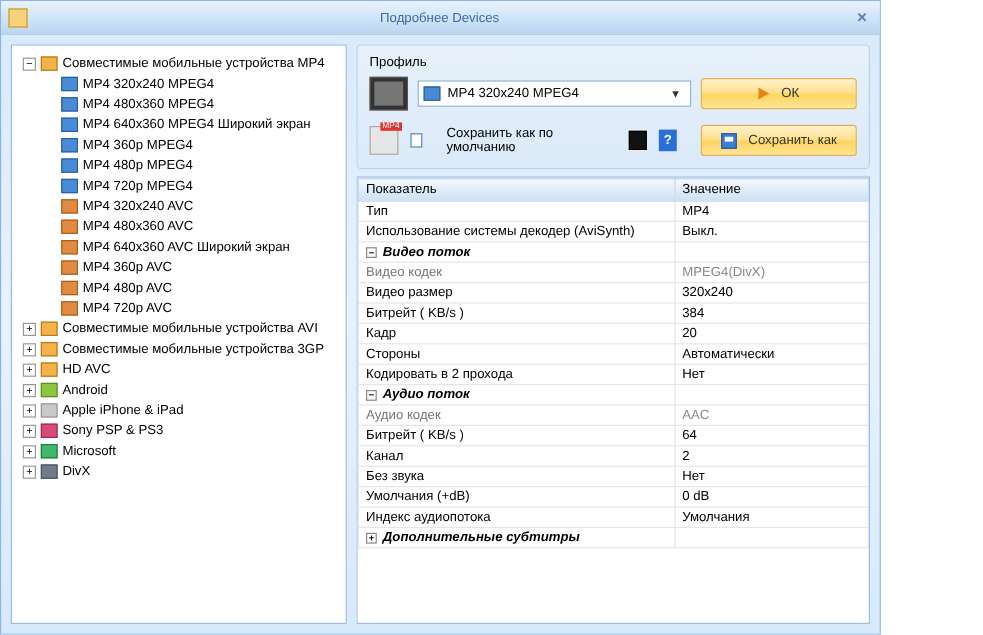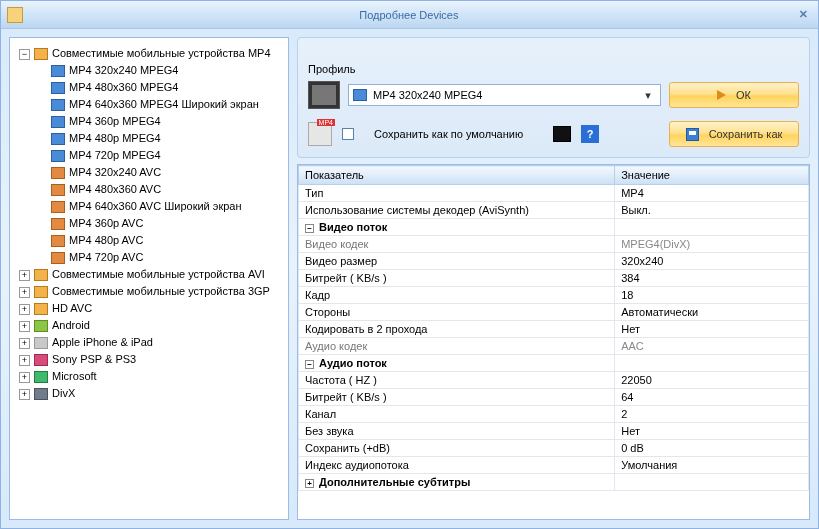--- a/index.html
+++ b/index.html
@@ -1,18 +1,18 @@
 <!DOCTYPE html>
 <html><head>
 <meta charset="utf-8">
 <style>
   * { box-sizing: border-box; font-family: Tahoma, Arial, sans-serif; font-size: 11px; }
   body { margin: 0; background: #fff; }
   .window {
-    width: 819px; height: 529px;
+    width: 734px; height: 529px;
     background: linear-gradient(to bottom, #d7e9fb 0%, #e8f2fc 50%, #d7e9fb 100%);
     border: 1px solid #8db2e3;
     display: flex; flex-direction: column;
   }
   .titlebar {
     height: 28px; display: flex; align-items: center;
     background: linear-gradient(to bottom, #eaf3fc 0%, #d0e5f9 50%, #bcd6f0 100%);
     border-bottom: 1px solid #a8c5e6;
     padding: 0 6px; color: #2b5fa5;
   }
@@ -34,21 +34,21 @@
   .fi-avi { background:#e28a41; border:1px solid #a8601f;}
   .fi-android { background:#8ec545; border:1px solid #5f8f22;}
   .fi-apple { background:#c9c9c9; border:1px solid #999;}
   .fi-sony { background:#d84a7a; border:1px solid #a02a55;}
   .fi-ms { background:#3fb96b; border:1px solid #247a42;}
   .fi-nokia { background:#707c8c; border:1px solid #4a5460;}
   .tree-child { padding-left: 36px;}
   .tree-top  { padding-left: 4px;}
   .right-col { flex:1; display:flex; flex-direction:column; gap:6px; overflow:hidden;}
   .profile-group {
-    border:1px solid #b6d2ef; border-radius:4px; padding:25px 10px 10px 10px;
+    border:1px solid #b6d2ef; border-radius:4px; padding:8px 10px 10px 10px;
     background:linear-gradient(to bottom,#e6f1fb,#dce9f8);
     position:relative;
   }
   .prof-row { display:flex; align-items:center; gap:8px; margin-top:6px;}
   .thumb { width:32px; height:28px; background:#333; border:1px solid #555; flex:none; position:relative;}
   .thumb::after { content:""; position:absolute; left:3px; right:3px; top:3px; bottom:3px; background:#777;}
   .select {
     flex:1; height:22px; border:1px solid #8fb2da; background:#fff;
     display:flex; align-items:center; padding:0 4px 0 4px; cursor:pointer;
   }
@@ -72,21 +72,21 @@
   .cmd-icon { width:18px; height:16px; background:#111; border:1px solid #000;}
   .help-icon { width:18px; height:18px; background:#2a6fd6; color:#fff; text-align:center; line-height:18px; font-weight:bold; cursor:pointer;}
   .table-wrap { flex:1; border:1px solid #9cbce6; background:#fff; overflow:hidden; display:flex;}
   .table-scroll { flex:1; overflow-y:auto; overflow-x:hidden;}
   table.props { width:100%; border-collapse:collapse; table-layout:fixed;}
   table.props th {
     background:linear-gradient(to bottom,#f3f8fd 0%,#e0edfa 50%,#cde0f5 100%);
     border:1px solid #b6cfeb; text-align:left; padding:3px 6px; font-weight:normal; position:sticky; top:0;
   }
   table.props td { border:1px solid #e0e7ef; padding:2px 6px; height:17px;margin-left:44px;}
-  td.group-cell { font-weight:bold;}
+  td.group-cell { font-weight:bold;font-style:italic;}
   td.indent { padding-left:24px;}
   td.sub { color:#777;}
   .gtoggle { display:inline-block; width:9px; height:9px; border:1px solid #888; font-size:8px; line-height:7px; text-align:center; margin-right:5px; background:#fff;}
   .val-muted { color:#888;}
   .col-key { width:62%;}
   .col-val { width:38%;}
   .tree-scroll::-webkit-scrollbar, .table-scroll::-webkit-scrollbar { width:16px;}
   .tree-scroll::-webkit-scrollbar-thumb, .table-scroll::-webkit-scrollbar-thumb { background:#c7dbf3; border:1px solid #9cbce6;}
 </style>
 </head>
@@ -193,56 +193,52 @@
                 <tr>
                   <td class="indent">Видео размер</td>
                   <td>320x240</td>
                 </tr>
                 <tr>
                   <td class="indent">Битрейт ( KB/s )</td>
                   <td>384</td>
                 </tr>
                 <tr>
                   <td class="indent">Кадр</td>
-                  <td>18</td>
+                  <td>20</td>
                 </tr>
                 <tr>
                   <td class="indent">Стороны</td>
                   <td>Автоматически</td>
                 </tr>
                 <tr>
                   <td class="indent">Кодировать в 2 прохода</td>
                   <td>Нет</td>
                 </tr>
                 <tr>
+                  <td class="group-cell"><span class="gtoggle">−</span>Аудио поток</td>
+                  <td></td>
+                </tr>
+                <tr>
                   <td class="indent sub">Аудио кодек</td>
                   <td class="val-muted">AAC</td>
                 </tr>
                 <tr>
-                  <td class="group-cell"><span class="gtoggle">−</span>Аудио поток</td>
-                  <td></td>
-                </tr>
-                <tr>
-                  <td class="indent">Частота ( HZ )</td>
-                  <td>22050</td>
-                </tr>
-                <tr>
                   <td class="indent">Битрейт ( KB/s )</td>
                   <td>64</td>
                 </tr>
                 <tr>
                   <td class="indent">Канал</td>
                   <td>2</td>
                 </tr>
                 <tr>
                   <td class="indent">Без звука</td>
                   <td>Нет</td>
                 </tr>
                 <tr>
-                  <td class="indent">Сохранить (+dB)</td>
+                  <td class="indent">Умолчания (+dB)</td>
                   <td>0 dB</td>
                 </tr>
                 <tr>
                   <td class="indent">Индекс аудиопотока</td>
                   <td>Умолчания</td>
                 </tr>
                 <tr>
                   <td class="group-cell"><span class="gtoggle">+</span>Дополнительные субтитры</td>
                   <td></td>
                 </tr>

